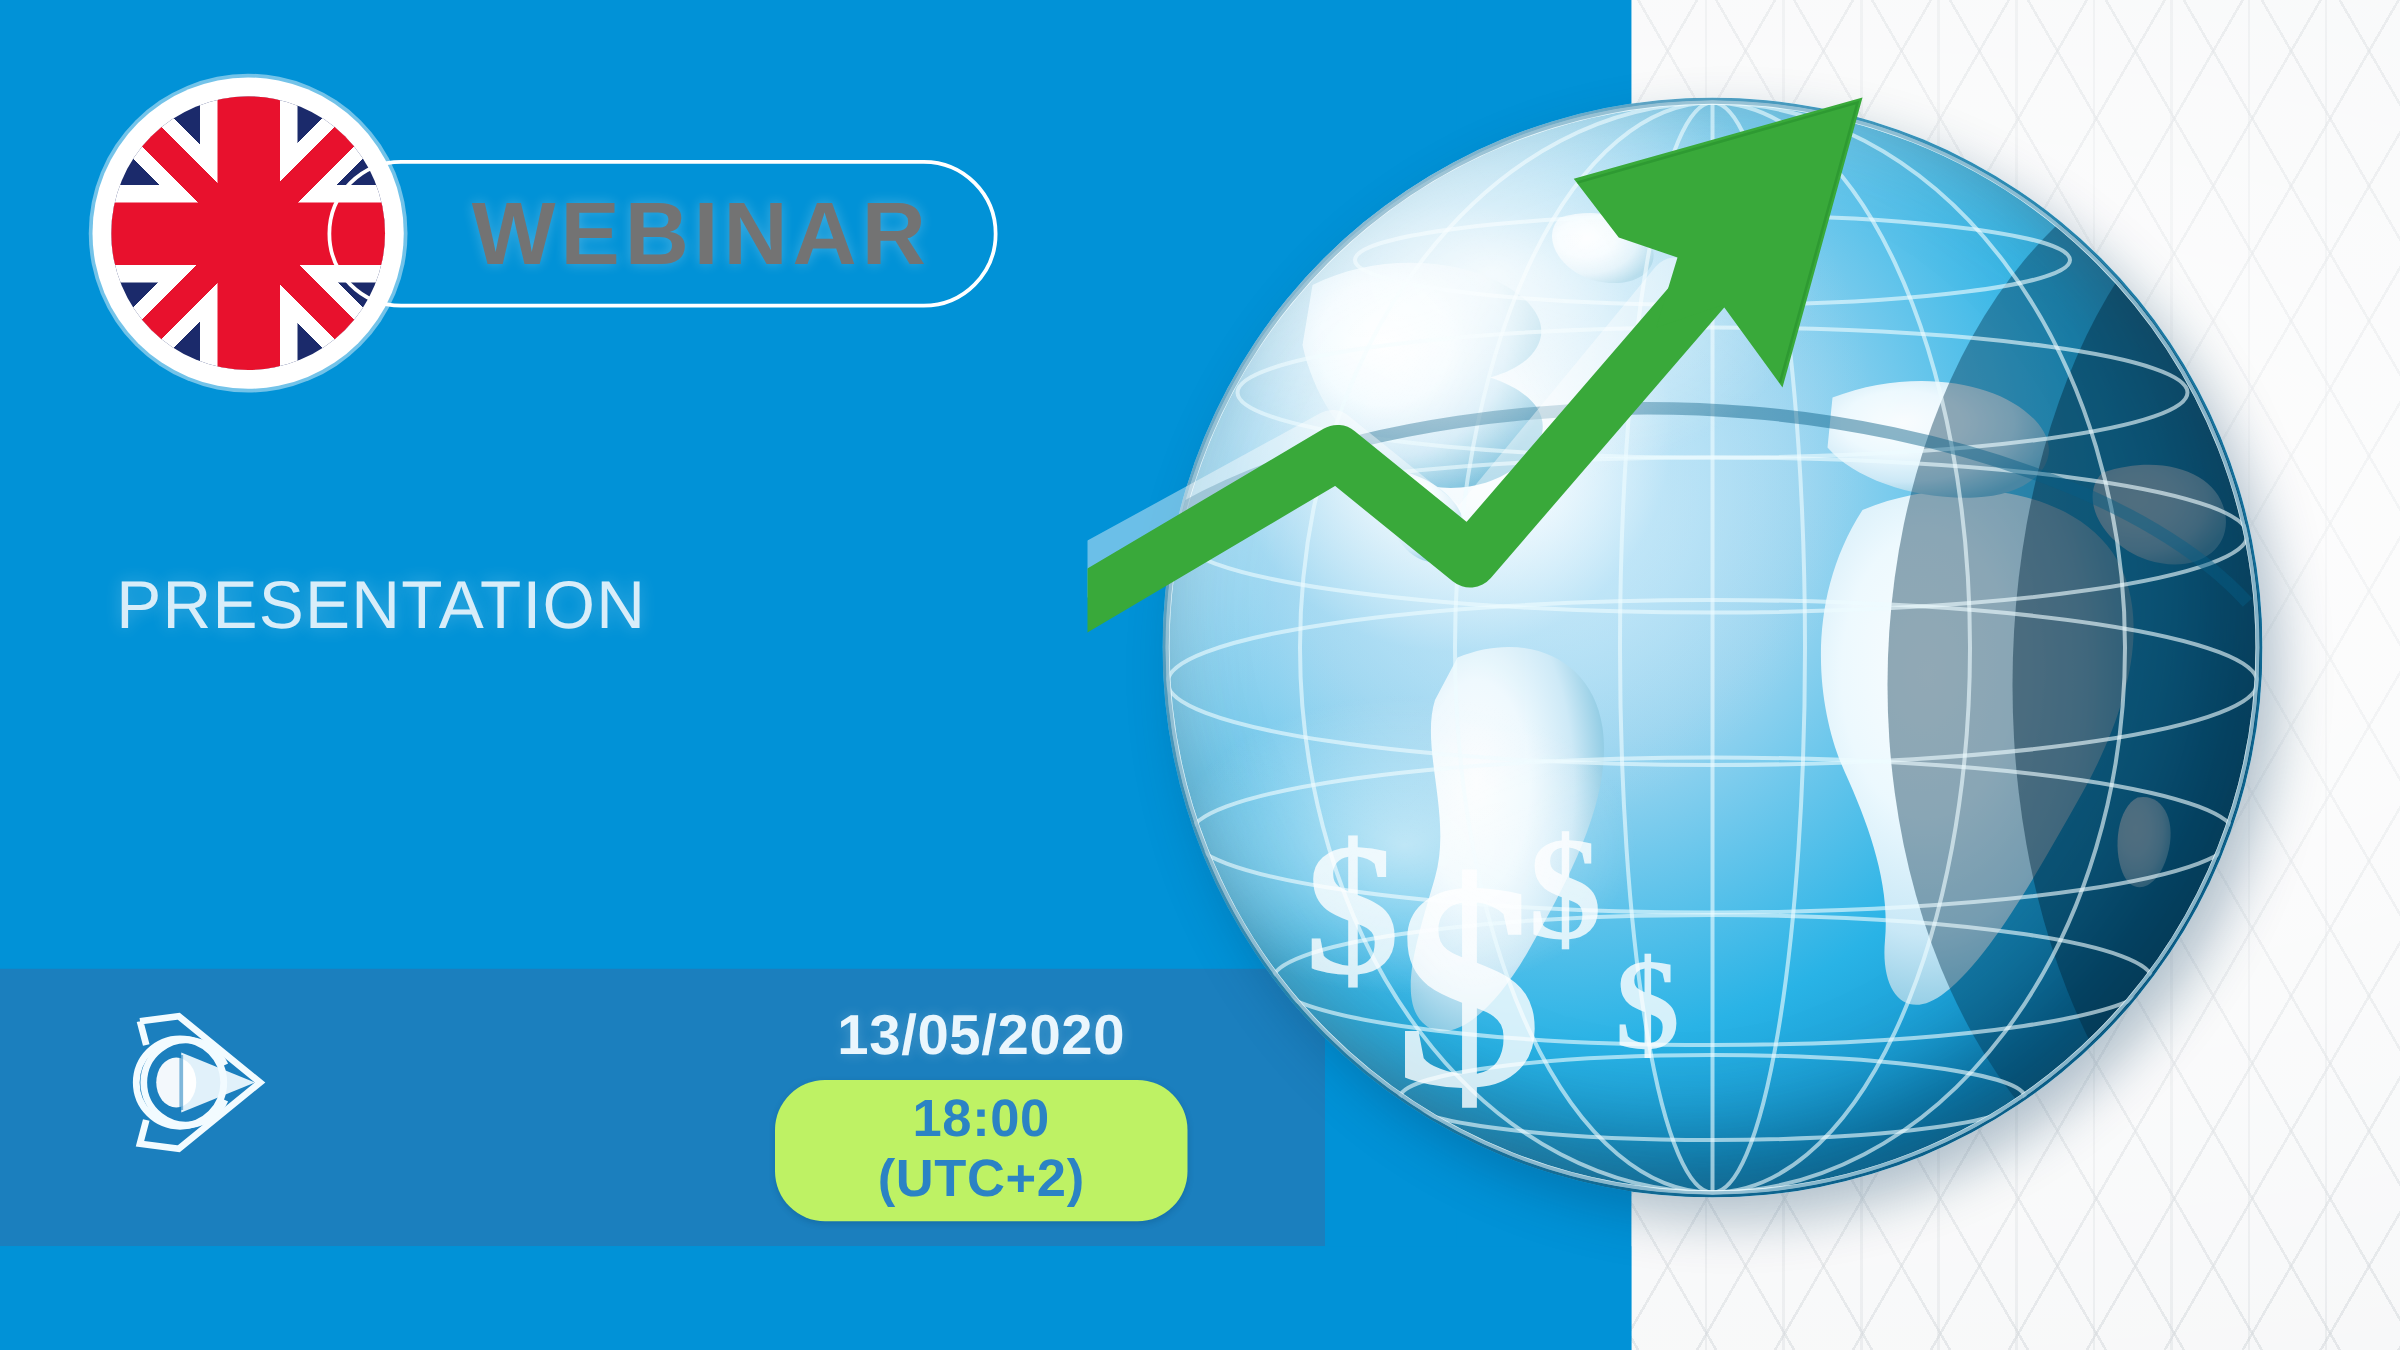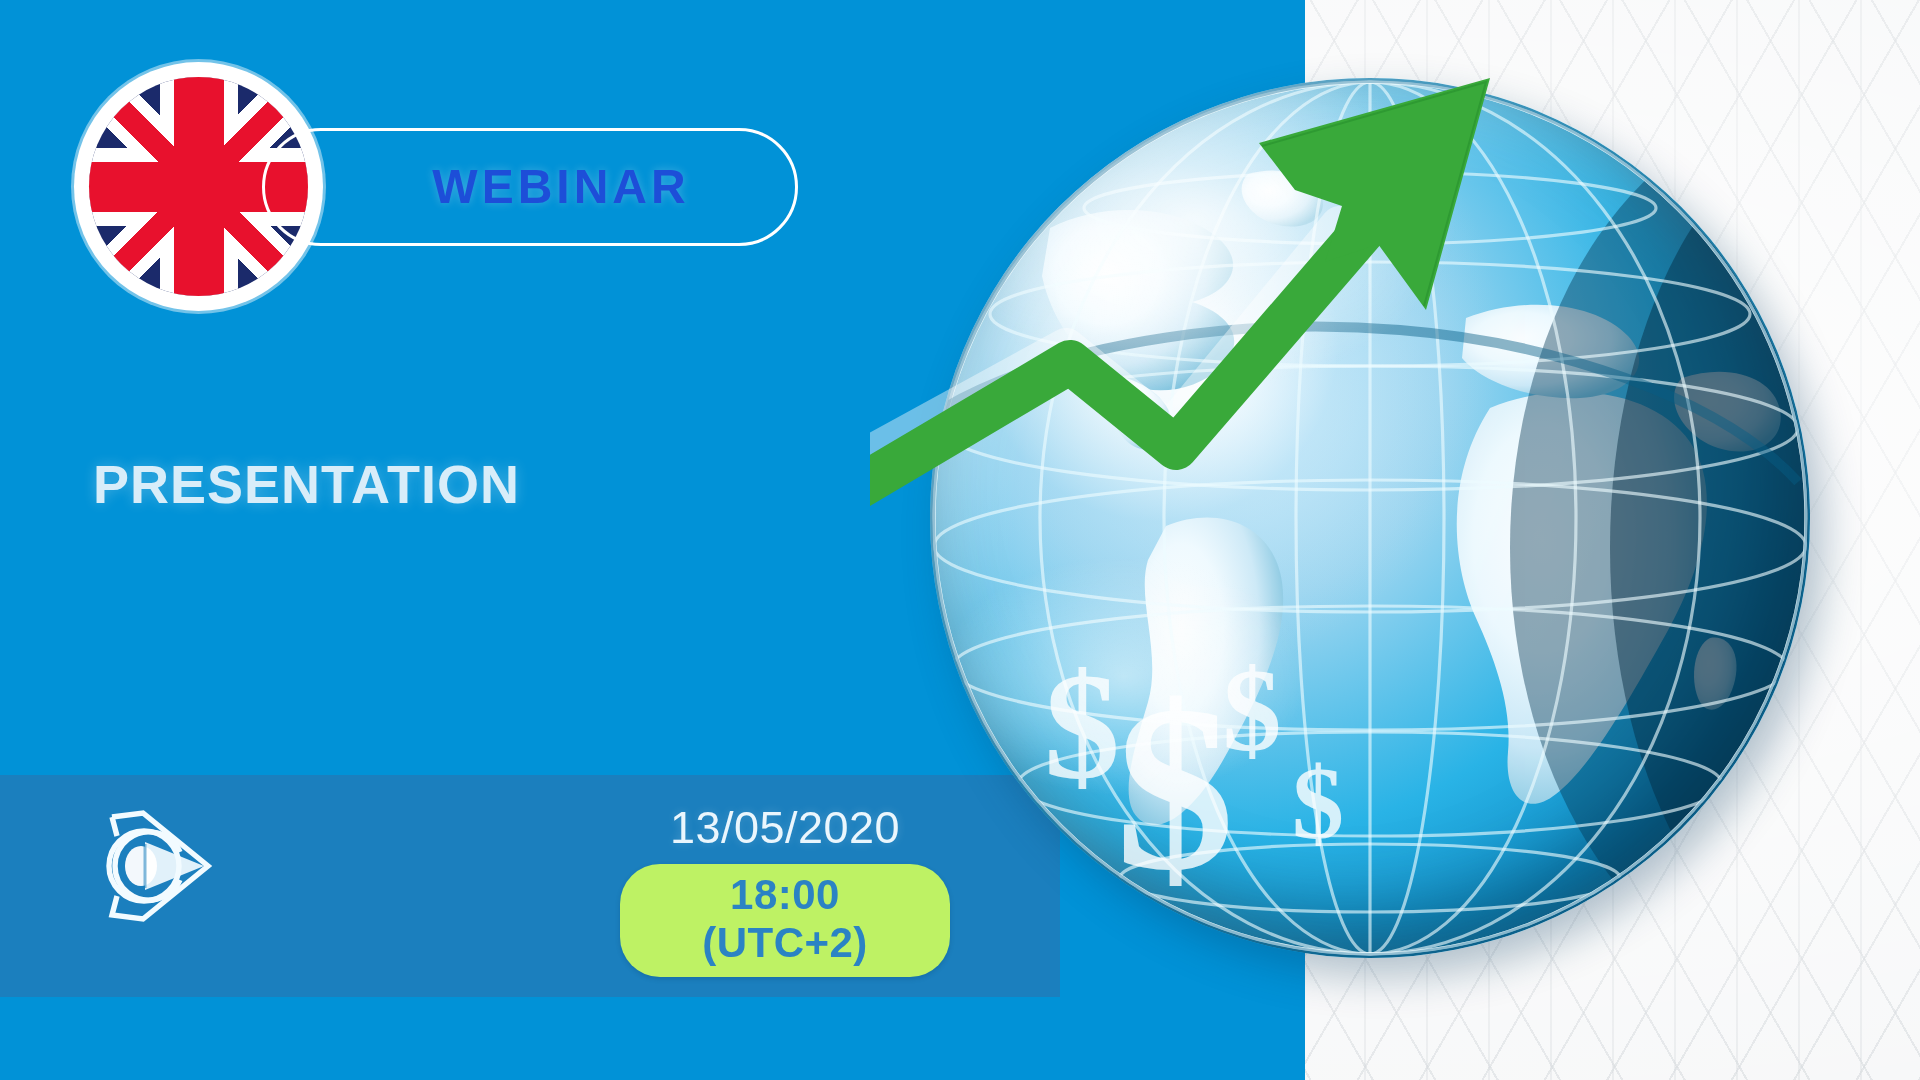--- a/index.html
+++ b/index.html
@@ -95,36 +95,36 @@
 
   
   .webinar-pill{
     position:absolute; left:262px; top:128px;
     width:536px; height:118px;
     border:3px solid #ffffff;
     border-radius:60px;
     display:flex; align-items:center; justify-content:center;
   }
   .webinar-pill .label{
-    color:#1d4ed8;
-    font-size:48px;
+    color:#737373;
+    font-size:71px;
     font-weight:bold;
     letter-spacing:4px;
     line-height:1;
     padding-left:62px;
     text-shadow:0 0 10px rgba(255,255,255,.25);
   }
 
   
   .headline{
     position:absolute; left:93px; top:452px;
     width:760px;
     color:#d8edf9;
     font-size:54px;
-    font-weight:700;
+    font-weight:400;
     line-height:1.22;
     letter-spacing:1px;
     text-transform:uppercase;
     text-shadow:0 0 14px rgba(255,255,255,.28);
   }
   .headline div{ white-space:nowrap; }
 
   
   .brand{
     position:absolute; left:96px; top:800px;
@@ -141,21 +141,21 @@
 
   
   .datetime{
     position:absolute; left:620px; top:802px;
     width:330px;
     text-align:center;
   }
   .datetime .date{
     color:#eaf6fd;
     font-size:45px;
-    font-weight:normal;
+    font-weight:bold;
     letter-spacing:.5px;
     text-shadow:0 0 10px rgba(255,255,255,.2);
   }
   .datetime .time-pill{
     display:inline-block;
     margin-top:10px;
     background:#bef264;
     color:#2b83c4;
     font-size:42px;
     font-weight:bold;

